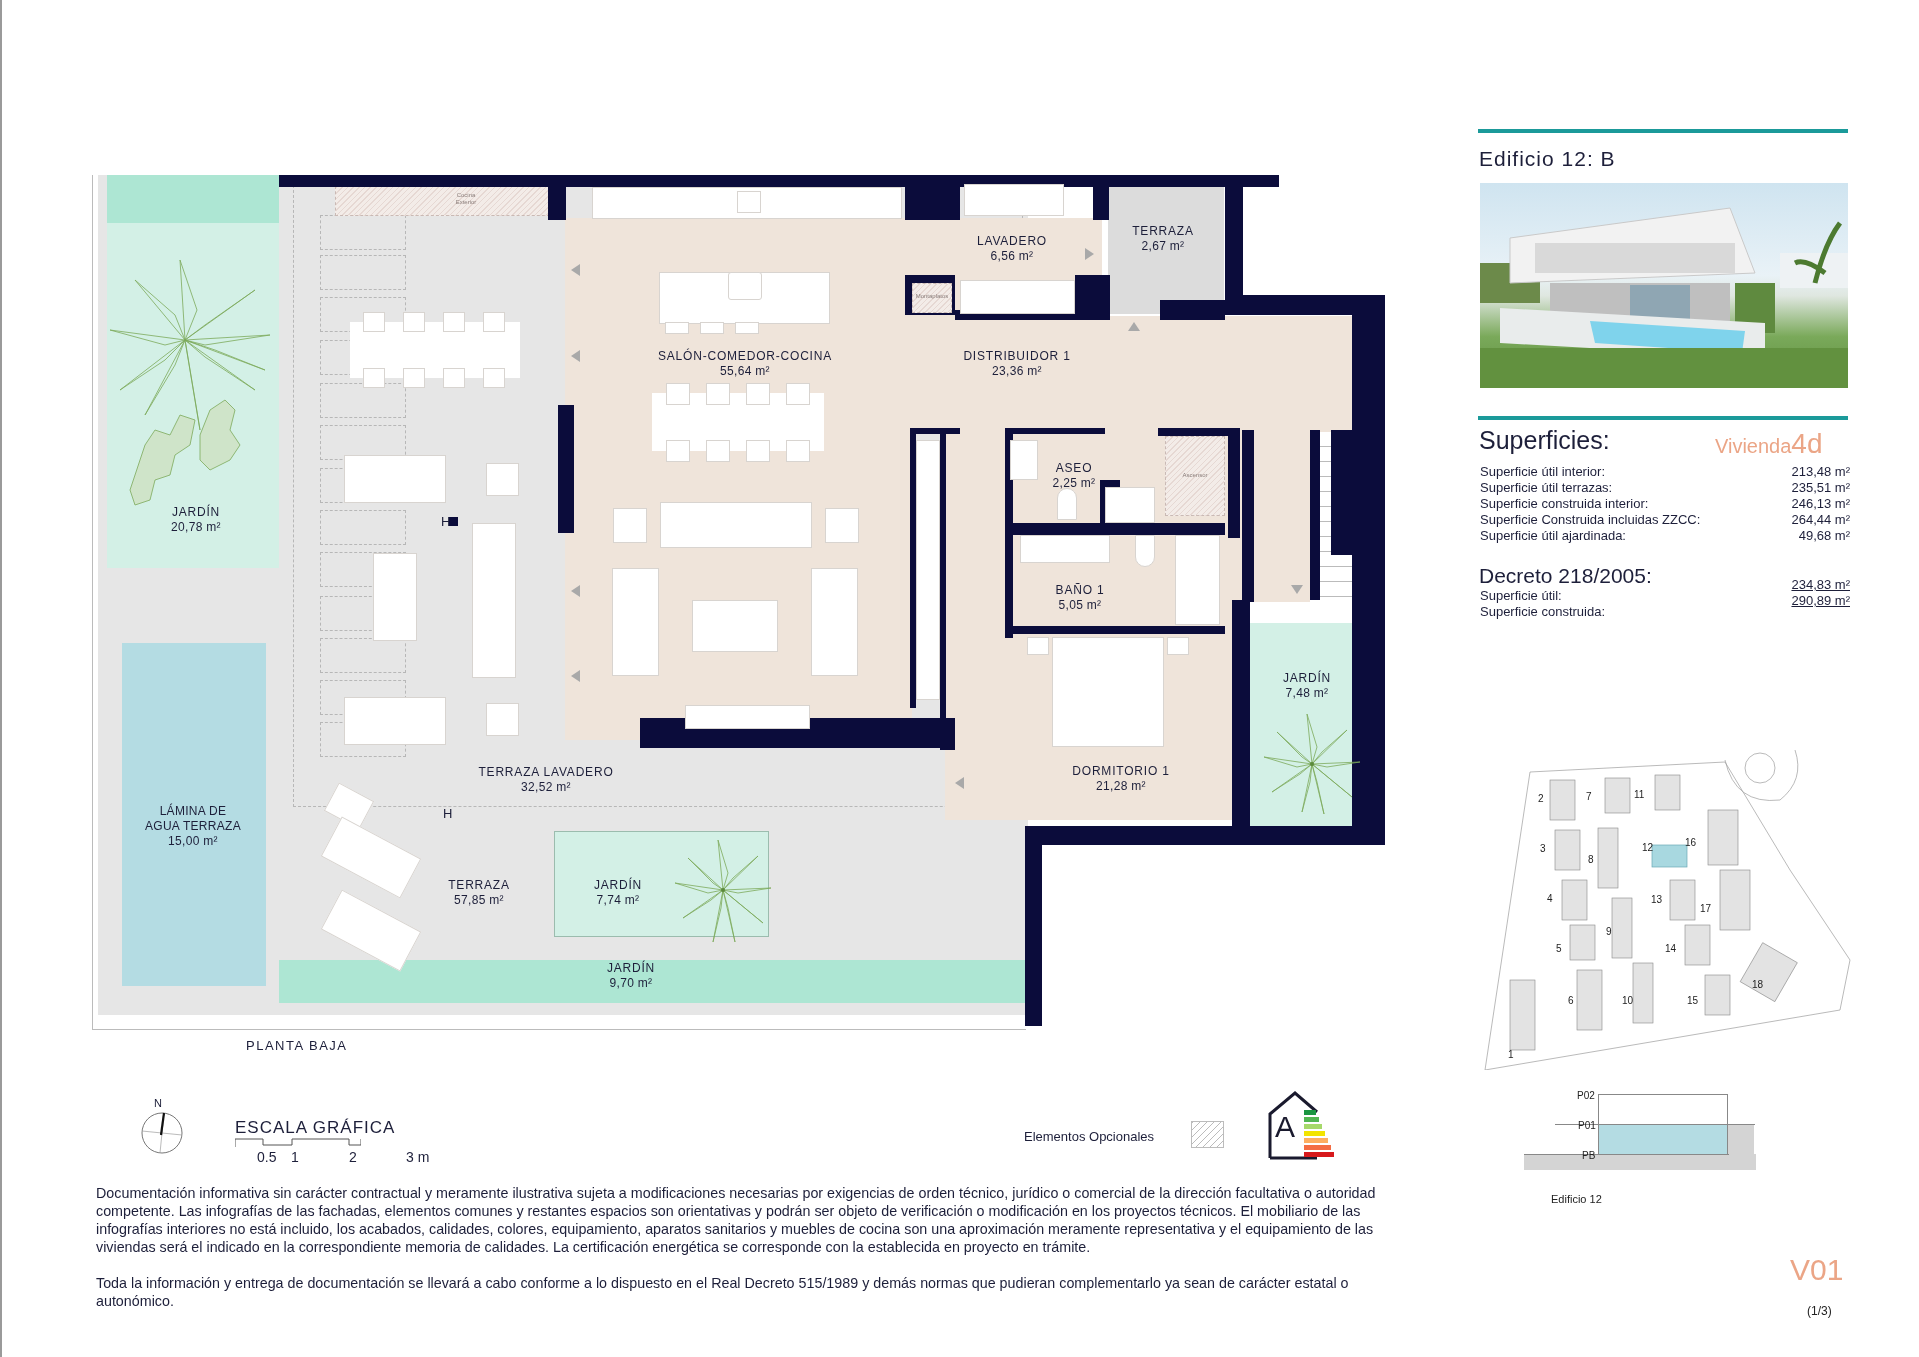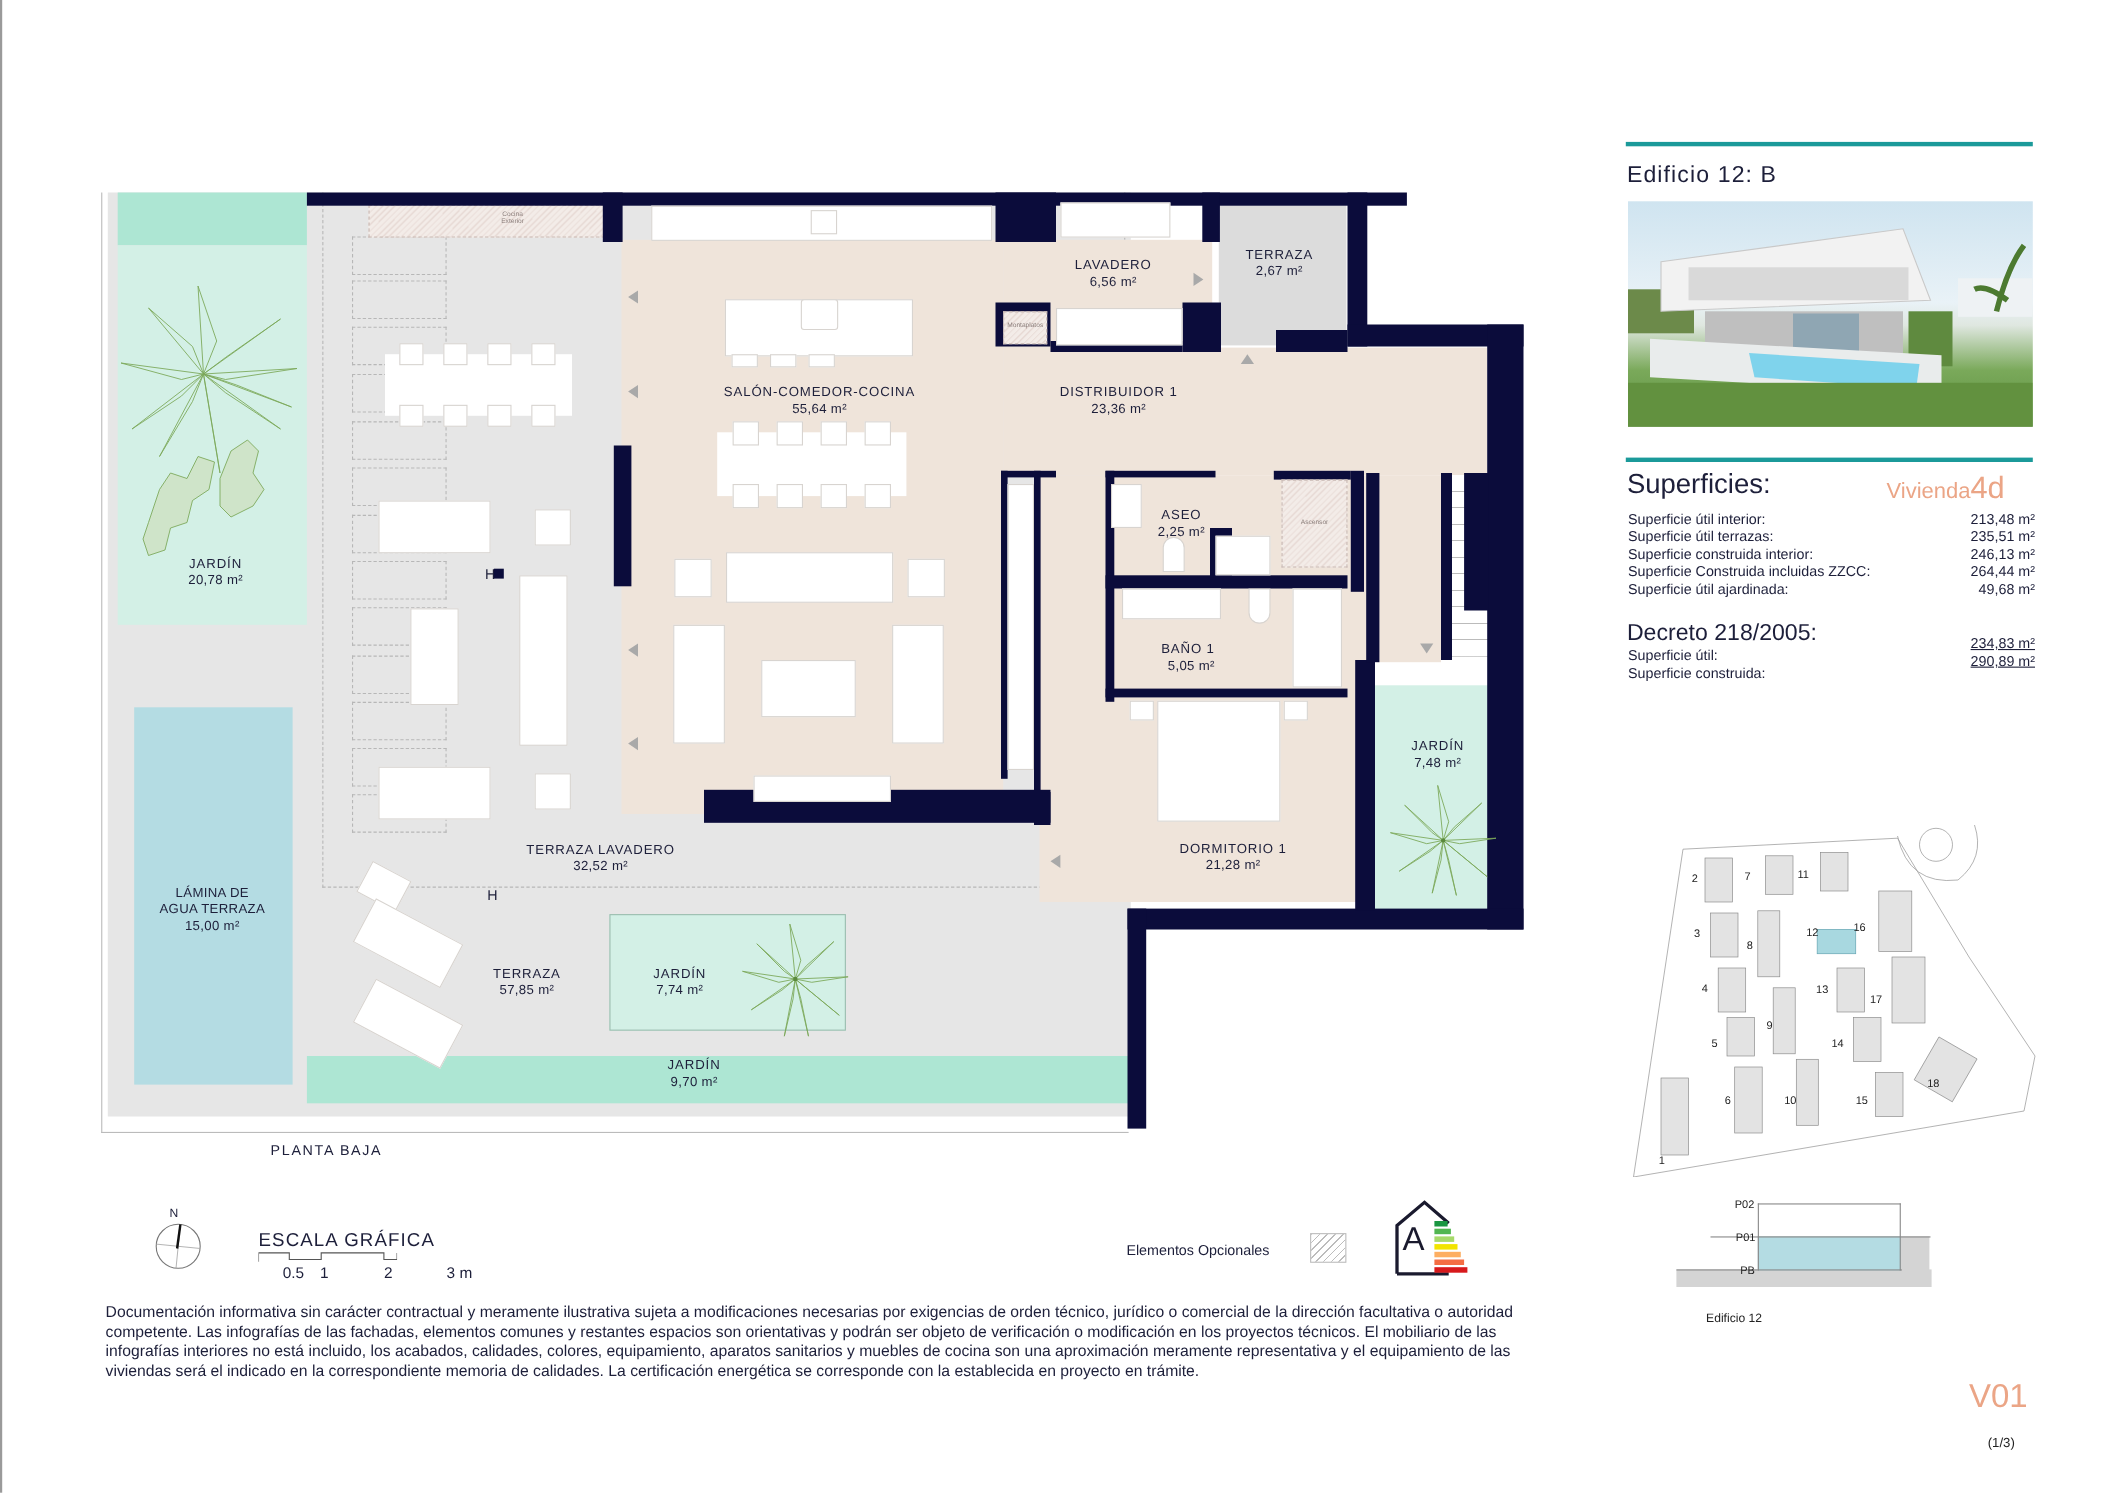--- a/index.html
+++ b/index.html
@@ -258,21 +258,21 @@
     </g>
     <circle cx="50" cy="52" r="2" fill="#5a8a3c"></circle>
   </svg>
 
   <div class="room-label" style="left:196px;top:505px;"><span>JARDÍN</span><span class="a">20,78 m²</span></div>
   <div class="room-label" style="left:745px;top:349px;"><span>SALÓN-COMEDOR-COCINA</span><span class="a">55,64 m²</span></div>
   <div class="room-label" style="left:1012px;top:234px;"><span>LAVADERO</span><span class="a">6,56 m²</span></div>
   <div class="room-label" style="left:1163px;top:224px;"><span>TERRAZA</span><span class="a">2,67 m²</span></div>
   <div class="room-label" style="left:1017px;top:349px;"><span>DISTRIBUIDOR 1</span><span class="a">23,36 m²</span></div>
   <div class="room-label" style="left:1074px;top:461px;"><span>ASEO</span><span class="a">2,25 m²</span></div>
-  <div class="room-label" style="left:1080px;top:583px;text-align:right;"><span>BAÑO 1</span><span class="a">5,05 m²</span></div>
+  <div class="room-label" style="left:1080px;top:583px;"><span>BAÑO 1</span><span class="a">5,05 m²</span></div>
   <div class="room-label" style="left:1121px;top:764px;"><span>DORMITORIO 1</span><span class="a">21,28 m²</span></div>
   <div class="room-label" style="left:1307px;top:671px;"><span>JARDÍN</span><span class="a">7,48 m²</span></div>
   <div class="room-label" style="left:546px;top:765px;"><span>TERRAZA LAVADERO</span><span class="a">32,52 m²</span></div>
   <div class="room-label" style="left:193px;top:804px;">
       <span class="a">LÁMINA DE</span>
       <span class="a">AGUA TERRAZA</span>
       <span class="a">15,00 m²</span>
     </div>
   <div class="room-label" style="left:479px;top:878px;"><span>TERRAZA</span><span class="a">57,85 m²</span></div>
   <div class="room-label" style="left:618px;top:878px;"><span>JARDÍN</span><span class="a">7,74 m²</span></div>
@@ -432,13 +432,14 @@
     <rect x="37" y="41" width="21" height="5" fill="#f2e400"></rect>
     <rect x="37" y="48" width="24" height="5" fill="#fdae61"></rect>
     <rect x="37" y="55" width="27" height="5" fill="#f46d43"></rect>
     <rect x="37" y="62" width="30" height="5" fill="#d7191c"></rect>
   </svg>
   <div style="position:absolute;left:8px;top:20px;font-size:30px;color:#1a1a2e;">A</div>
 </div>
 
 <div class="abs disclaimer">
   <p>Documentación informativa sin carácter contractual y meramente ilustrativa sujeta a modificaciones necesarias por exigencias de orden técnico, jurídico o comercial de la dirección facultativa o autoridad competente. Las infografías de las fachadas, elementos comunes y restantes espacios son orientativas y podrán ser objeto de verificación o modificación en los proyectos técnicos. El mobiliario de las infografías interiores no está incluido, los acabados, calidades, colores, equipamiento, aparatos sanitarios y muebles de cocina son una aproximación meramente representativa y el equipamiento de las viviendas será el indicado en la correspondiente memoria de calidades. La certificación energética se corresponde con la establecida en proyecto en trámite.</p>
+  <p>Toda la información y entrega de documentación se llevará a cabo conforme a lo dispuesto en el Real Decreto 515/1989 y demás normas que pudieran complementarlo ya sean de carácter estatal o autonómico.</p>
 </div>
 
 </body></html>

